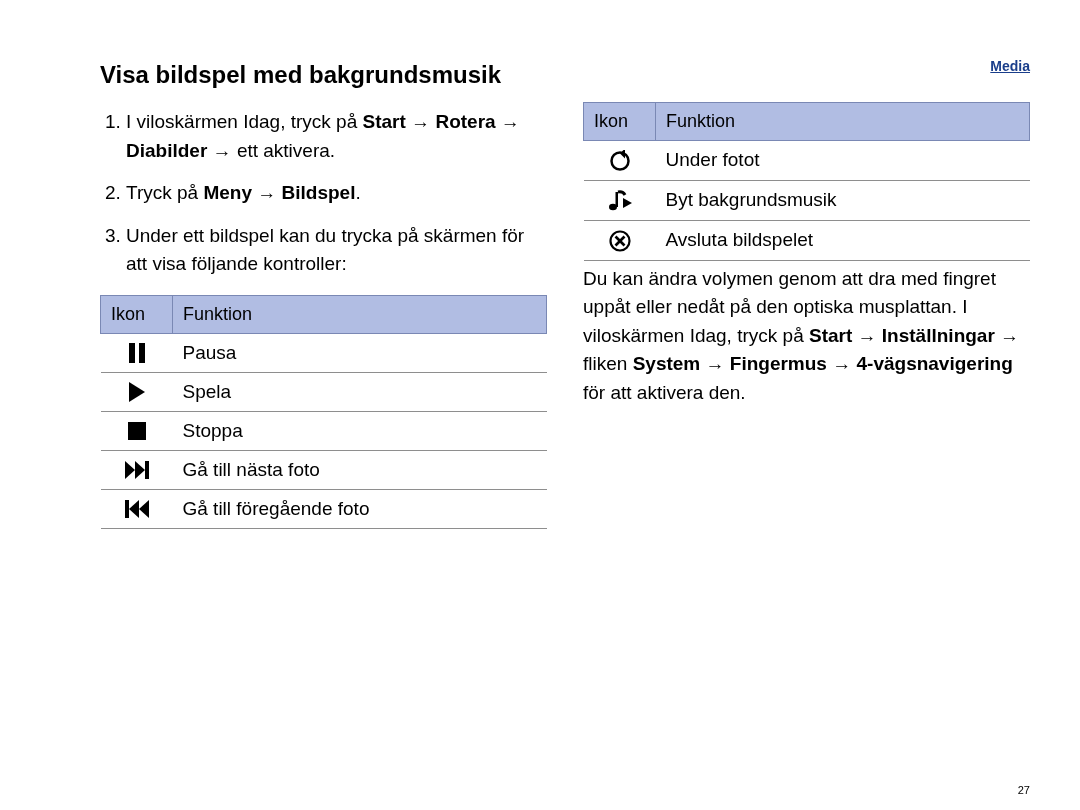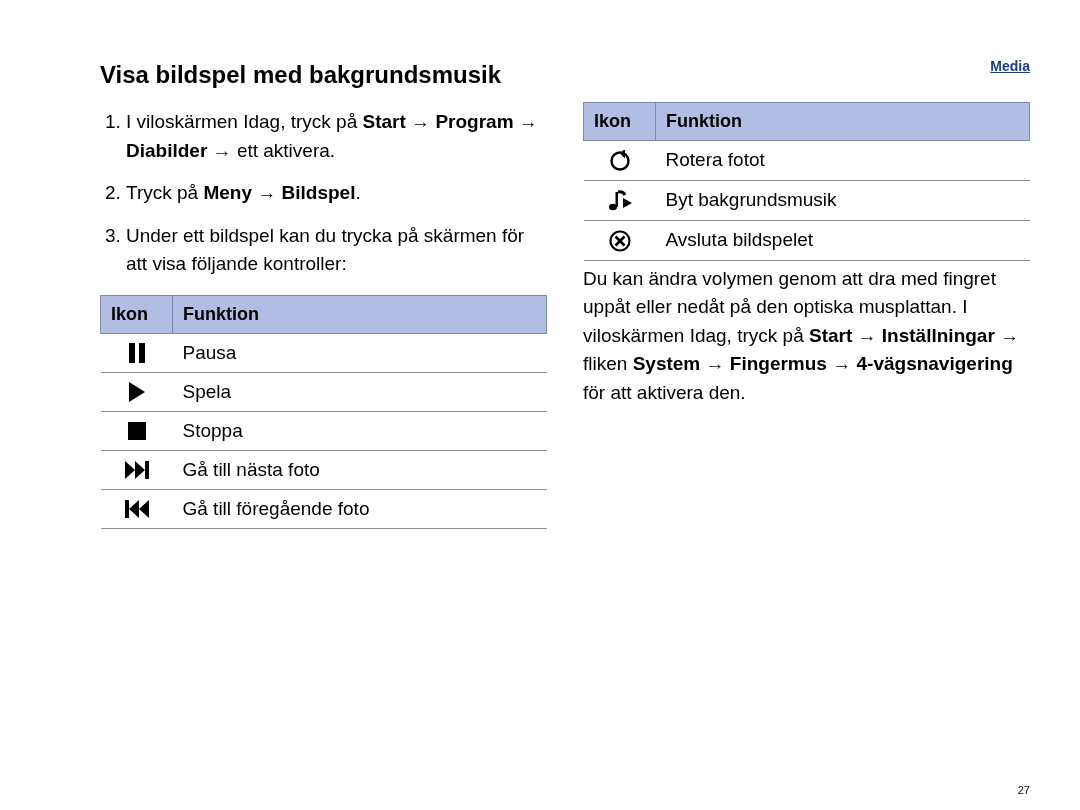--- a/index.html
+++ b/index.html
@@ -48,21 +48,21 @@
   }
   ol.steps li span.b { font-weight: 700; }
   table.icon-table {
     width: 100%;
     border-collapse: collapse;
     margin-top: 4px;
   }
   table.icon-table th {
     background: #b1bde3;
     color: #000;
-    font-weight: 700;
+    font-weight: 400;
     font-size: 18px;
     text-align: left;
     padding: 8px 10px;
     border: 1px solid #7a88b4;
   }
   table.icon-table th.ikon {
     width: 72px;
   }
   table.icon-table td {
     padding: 8px 10px;
@@ -95,21 +95,21 @@
 
 <div class="header-label">Media</div>
 
 <div class="page">
 
   <div class="column">
     <div class="title">Visa bildspel med bakgrundsmusik</div>
 
     <ol class="steps">
       <li>
-        <span>I viloskärmen Idag, tryck på </span><span class="b">Start</span><span> → </span><span class="b">Program</span><span> → </span><span class="b">Diabilder</span><span> → </span><span>ett aktivera.</span>
+        <span>I viloskärmen Idag, tryck på </span><span class="b">Start</span><span> → </span><span class="b">Rotera</span><span> → </span><span class="b">Diabilder</span><span> → </span><span>ett aktivera.</span>
       </li>
       <li>
         <span>Tryck på </span><span class="b">Meny</span><span> → </span><span class="b">Bildspel</span><span>.</span>
       </li>
       <li>
         <span>Under ett bildspel kan du trycka på skärmen för att visa följande kontroller:</span>
       </li>
     </ol>
 
     <table class="icon-table">
@@ -178,21 +178,21 @@
         </tr>
       </thead>
       <tbody>
         <tr>
           <td class="icon-cell">
             <svg class="icon-svg" width="22" height="22" viewBox="0 0 22 22">
                 <circle cx="11" cy="11" r="8.5" fill="none" stroke="#000" stroke-width="2.5"></circle>
                 <polygon points="11,0 6,5 11,10" transform="translate(5,-1.5)"></polygon>
               </svg>
           </td>
-          <td>Rotera fotot</td>
+          <td>Under fotot</td>
         </tr>
         <tr>
           <td class="icon-cell">
             <svg class="icon-svg" width="24" height="22" viewBox="0 0 24 22">
                 <ellipse cx="5" cy="17" rx="4" ry="3.2"></ellipse>
                 <rect x="7.5" y="2" width="2.5" height="15"></rect>
                 <path d="M10 2 Q15 1 17 5" fill="none" stroke="#000" stroke-width="3"></path>
                 <polygon points="15,8 24,13 15,18"></polygon>
               </svg>
           </td>

